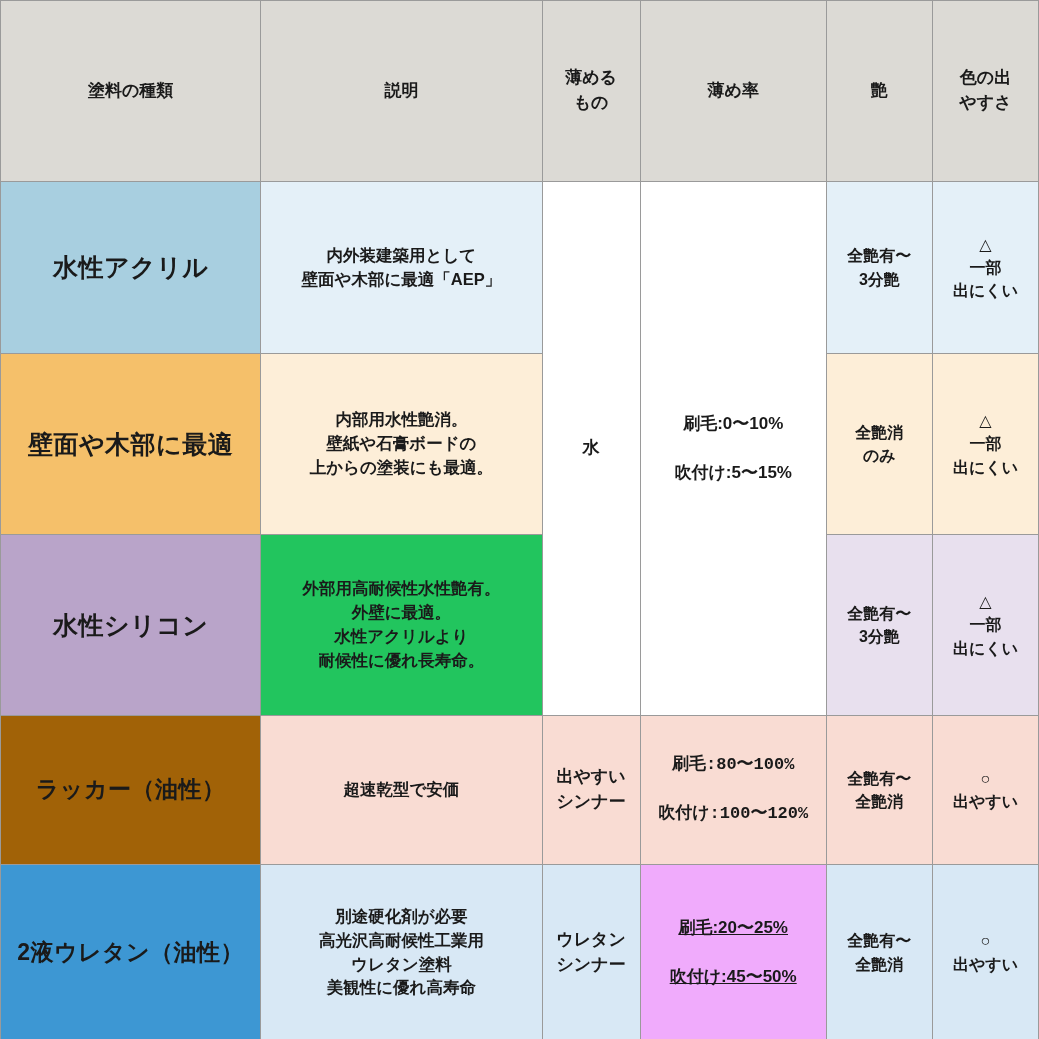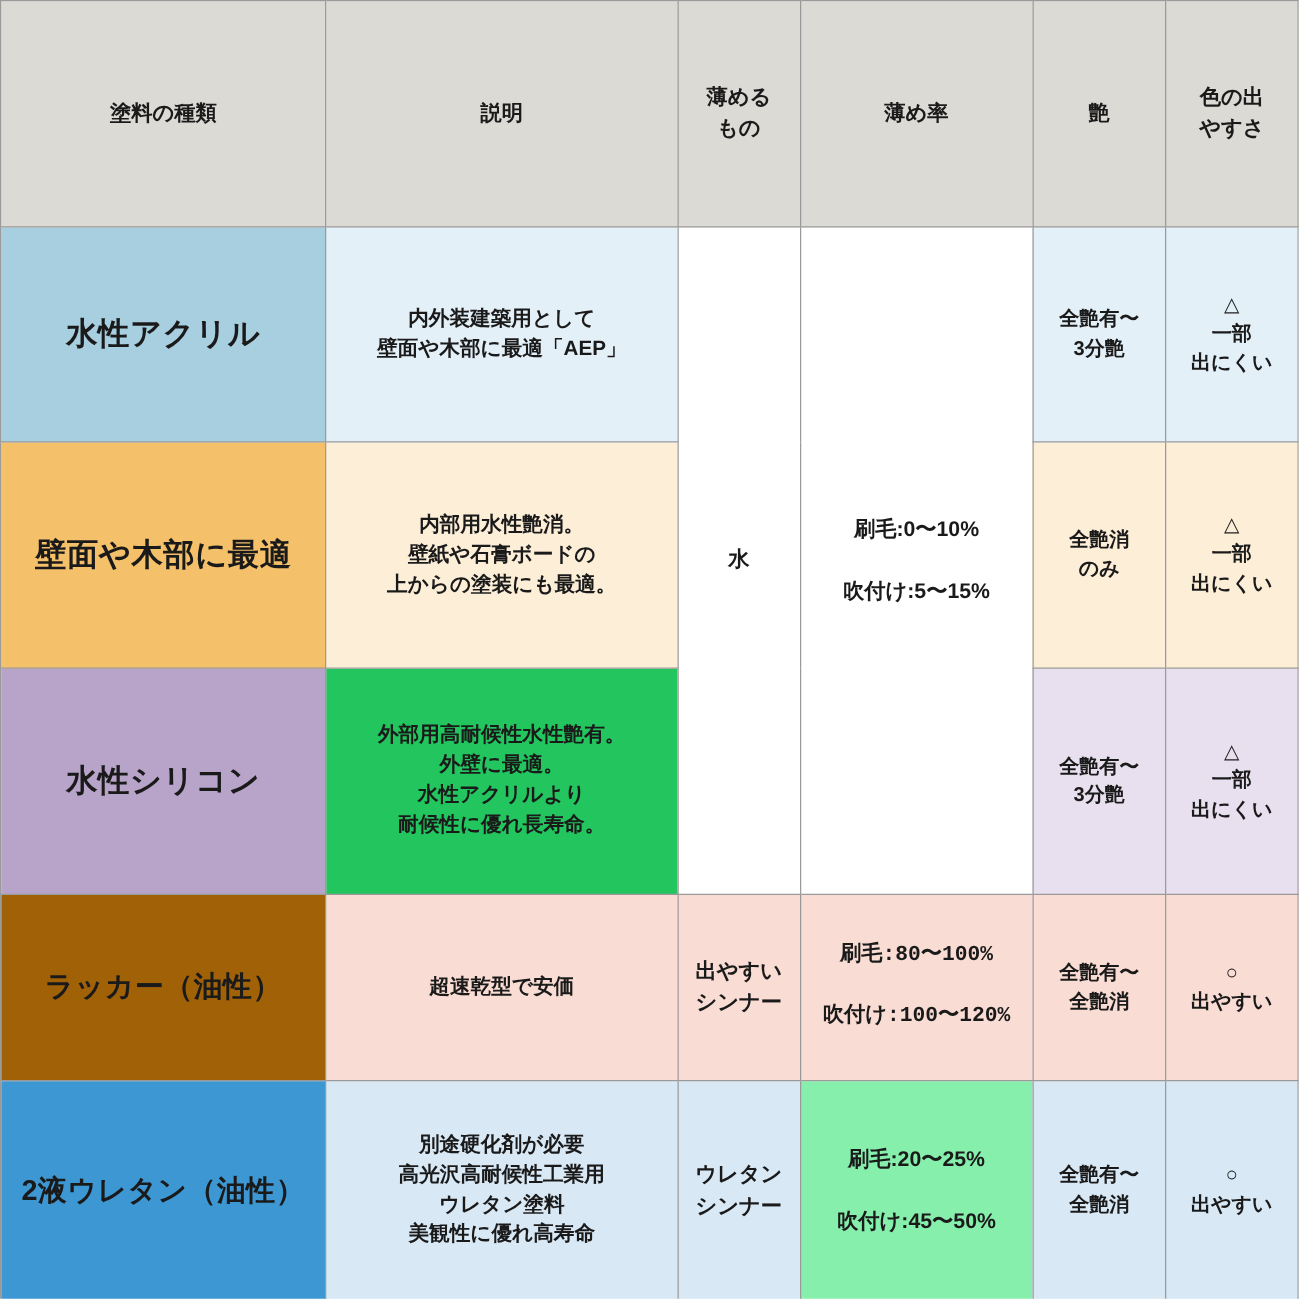--- a/index.html
+++ b/index.html
@@ -149,21 +149,21 @@
     </tr>
 
     <tr style="height: 176px;">
       <td class="type-cell small" style="background: rgb(61, 151, 211);">2液ウレタン（油性）</td>
       <td class="desc-cell" style="background: rgb(216, 232, 245);">別途硬化剤が必要
 高光沢高耐候性工業用
 ウレタン塗料
 美観性に優れ高寿命</td>
       <td class="thin-cell" style="background: rgb(216, 232, 245);">ウレタン
 シンナー</td>
-      <td class="rate-cell" style="background: #86efac;">刷毛:20〜25%
+      <td class="rate-cell" style="background: #f0abfc; text-decoration: underline;">刷毛:20〜25%
 
 吹付け:45〜50%</td>
       <td class="gloss-cell" style="background: rgb(216, 232, 245);">全艶有〜
 全艶消</td>
       <td class="color-cell" style="background: rgb(216, 232, 245);">○
 出やすい</td>
     </tr>
   </tbody>
 </table>
 

